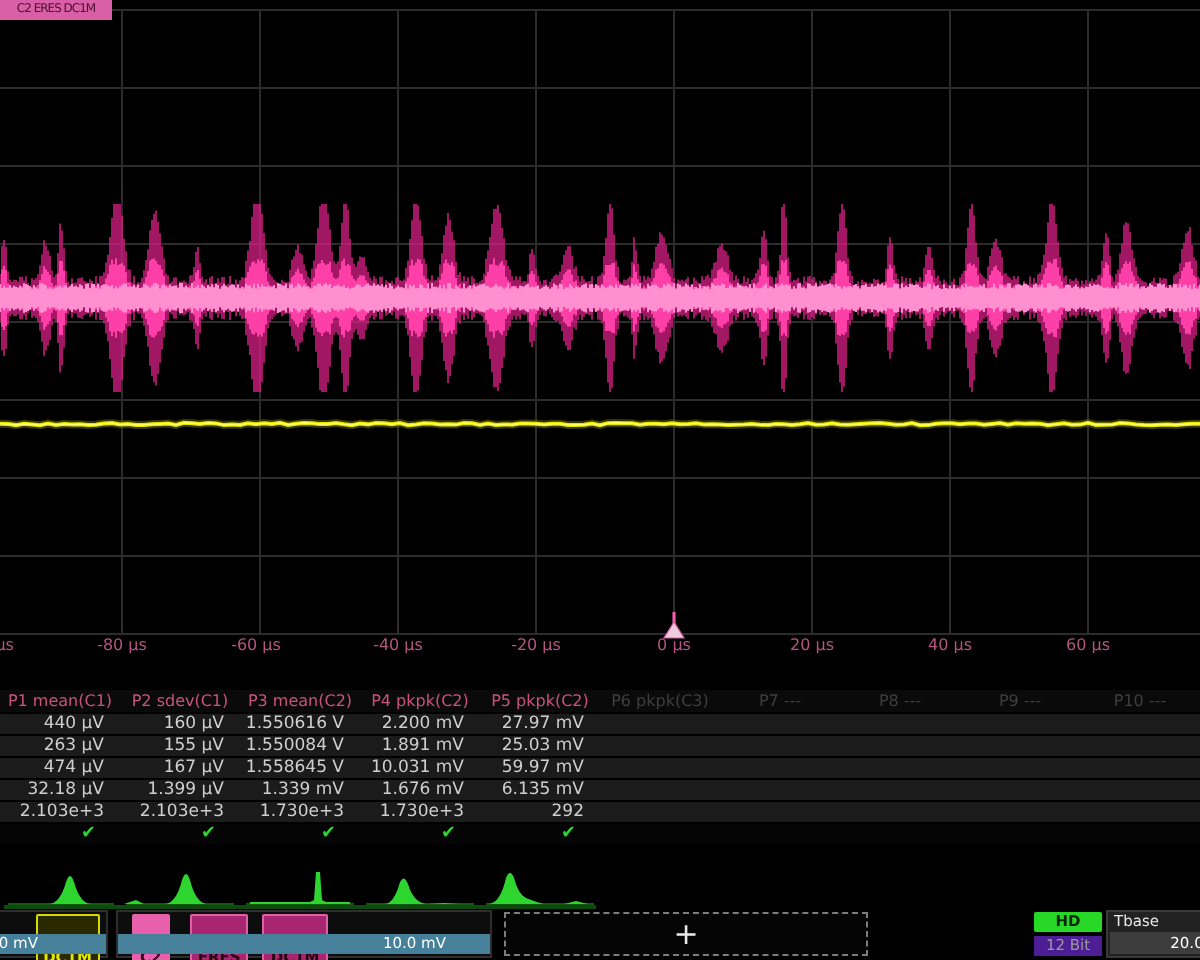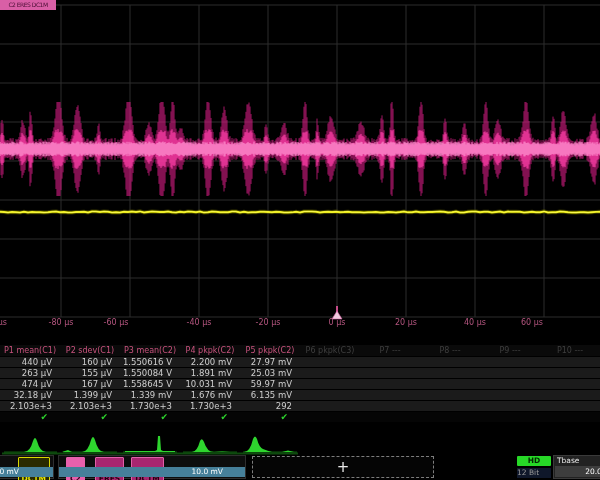--- a/index.html
+++ b/index.html
@@ -31,22 +31,22 @@
         border-radius:1px;vertical-align:top;}
   .chip.solid{background:#e860ac;border-color:#e860ac;color:#330018;}
   .chip.yellow{background:#2a2a00;border-color:#d8d800;color:#e6e600;}
   .desc-box{position:absolute;top:0;height:24px;background:#0d0d0d;border:1px solid #2e2e2e;box-sizing:border-box;}
   .teal-strip{position:absolute;left:0;bottom:1px;width:100%;height:10px;background:#46809a;
         color:#fff;font-size:7.5px;line-height:10px;}
   .add-box{position:absolute;top:1px;height:22px;border:1px dashed #7d7d7d;box-sizing:border-box;
         color:#e8e8e8;text-align:center;font-size:15px;line-height:20px;background:#050505;}
   .hd-chip{position:absolute;top:1px;left:517px;width:34px;height:10px;background:#27d827;color:#032803;
         font-size:7.5px;font-weight:bold;text-align:center;line-height:10px;border-radius:1px;}
-  .bits{position:absolute;top:13px;left:517px;width:34px;font-size:7.5px;color:#9a9a9a;
-        background:#0f172a;height:10px;line-height:10px;}
+  .bits{position:absolute;top:13px;left:517px;width:34px;font-size:7.5px;color:#9a9a9a;text-align:center;
+        background:#4c1d95;height:10px;line-height:10px;}
   .tbase-box{position:absolute;top:0;left:553px;width:60px;height:24px;background:#222;border:1px solid #3a3a3a;box-sizing:border-box;}
   .tbase-label{font-size:7.5px;color:#e8e8e8;line-height:10px;padding-left:3px;}
   .tbase-value{position:absolute;bottom:1px;left:1px;right:1px;height:11px;background:#3d3d3d;color:#fff;
         font-size:7.5px;line-height:11px;text-align:right;padding-right:2px;}
 </style>
 </head>
 <body>
 
 <div class="screen">
 
@@ -85,27 +85,27 @@
       <line x1="337" y1="306" x2="337" y2="318" stroke="#ff5fb0" stroke-width="1.5"></line>
       <polygon points="337,311 332,319 342,319" fill="#f0cade" stroke="#d95fa6" stroke-width="0.6"></polygon>
     </g>
   </svg>
 
   <div class="trace-badge">C2 ERES DC1M</div>
 
   <div class="axis-row" id="axisRow">
       <span class="axis-label" style="left: -8px;">-100 µs</span>
       <span class="axis-label" style="left: 61px;">-80 µs</span>
-      <span class="axis-label" style="left: 116px;">-60 µs</span>
+      <span class="axis-label" style="left: 128px;">-60 µs</span>
       <span class="axis-label" style="left: 199px;">-40 µs</span>
       <span class="axis-label" style="left: 268px;">-20 µs</span>
       <span class="axis-label" style="left: 337px;">0 µs</span>
       <span class="axis-label" style="left: 406px;">20 µs</span>
       <span class="axis-label" style="left: 475px;">40 µs</span>
-      <span class="axis-label" style="left: 532px;">60 µs</span>
+      <span class="axis-label" style="left: 544px;">60 µs</span>
     </div>
 
   <div class="mtable" id="mtable">
       <div class="mrow header">
         <div class="mcell hcell">P1 mean(C1)</div>
         <div class="mcell hcell">P2 sdev(C1)</div>
         <div class="mcell hcell">P3 mean(C2)</div>
         <div class="mcell hcell">P4 pkpk(C2)</div>
         <div class="mcell hcell">P5 pkpk(C2)</div>
         <div class="mcell hcell dim">P6 pkpk(C3)</div>

